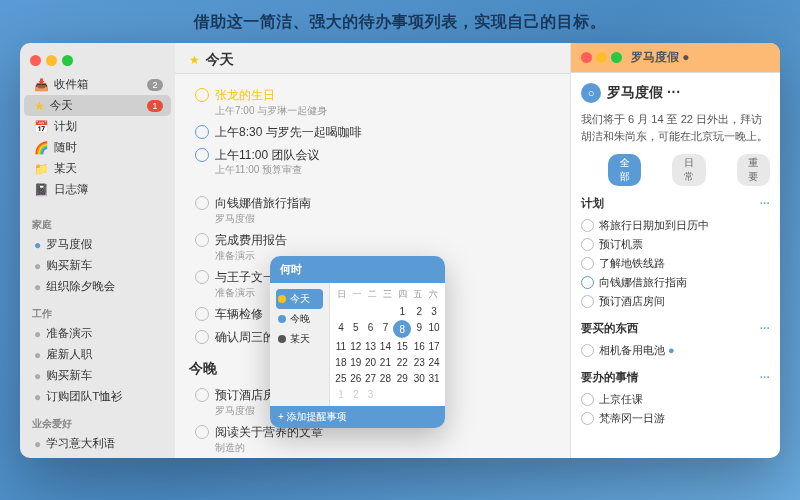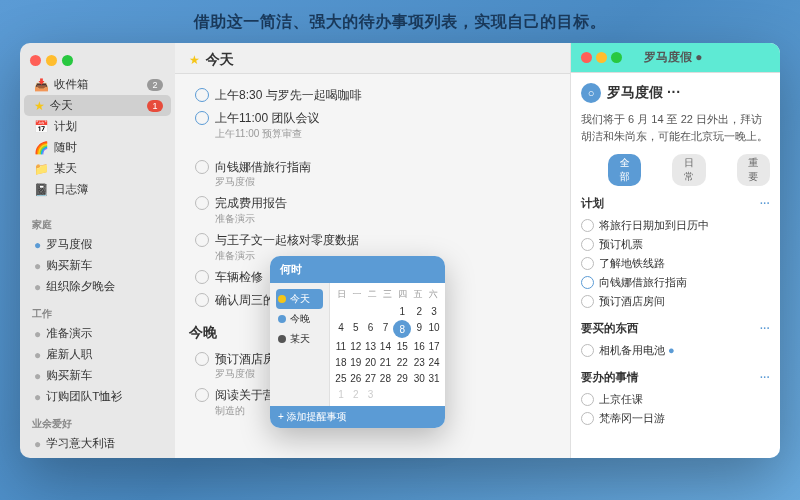--- a/index.html
+++ b/index.html
@@ -167,25 +167,25 @@
       width: 210px;
       background: white;
       border-radius: 0 10px 10px 0;
       display: flex;
       flex-direction: column;
       border-left: 1px solid #e0e0e0;
       overflow: hidden;
     }
 
     .detail-header {
-      background: #5eead4;
+      background: #fdba74;
       padding: 6px 10px;
       display: flex;
       align-items: center;
-      gap: 16px;
+      gap: 3px;
       border-bottom: 1px solid #ddd;
     }
     .detail-title {
       font-size: 12px;
       color: #555;
       font-weight: 600;
     }
 
     .detail-content {
       padding: 10px;
@@ -464,20 +464,27 @@
 
   <div class="main-panel">
     <div class="main-header">
       <span class="star-icon">★</span>
       <span style="font-size:14px;font-weight:700;color:#333">今天</span>
     </div>
     <div class="main-content">
 
       <div class="task-group">
         <div class="task-item">
+          <div class="task-check" style="border-color:#f5c518"></div>
+          <div>
+            <div class="task-text" style="color:#f5c518">张龙的生日</div>
+            <div class="task-sub">上午7:00 与罗琳一起健身</div>
+          </div>
+        </div>
+        <div class="task-item">
           <div class="task-check" style="border-color:#5b9bd5"></div>
           <div>
             <div class="task-text">上午8:30 与罗先一起喝咖啡</div>
           </div>
         </div>
         <div class="task-item">
           <div class="task-check" style="border-color:#5b9bd5"></div>
           <div>
             <div class="task-text">上午11:00 团队会议</div>
             <div class="task-sub">上午11:00 预算审查</div>

